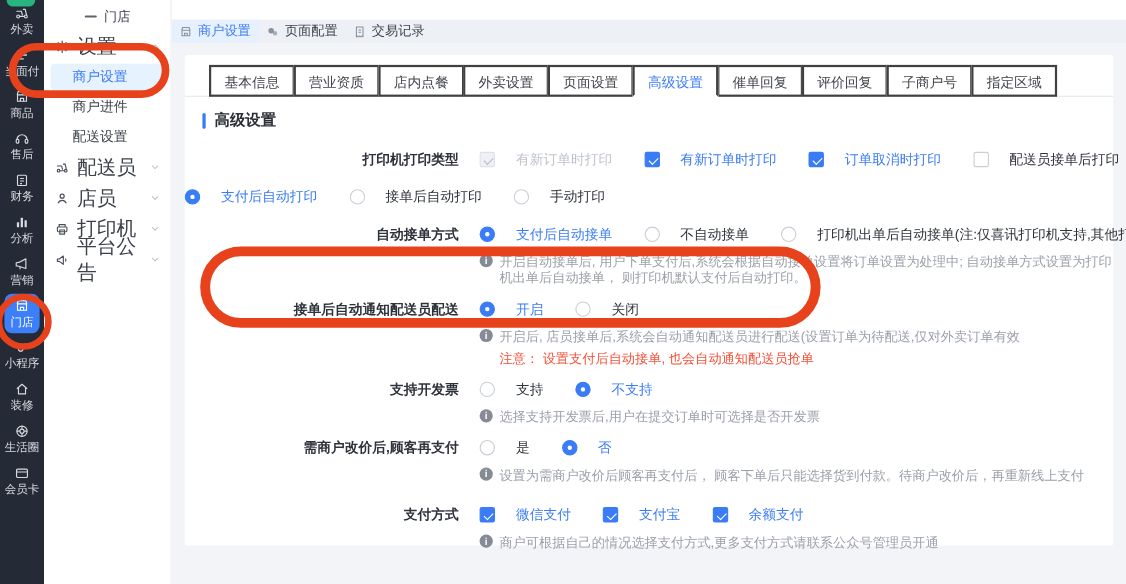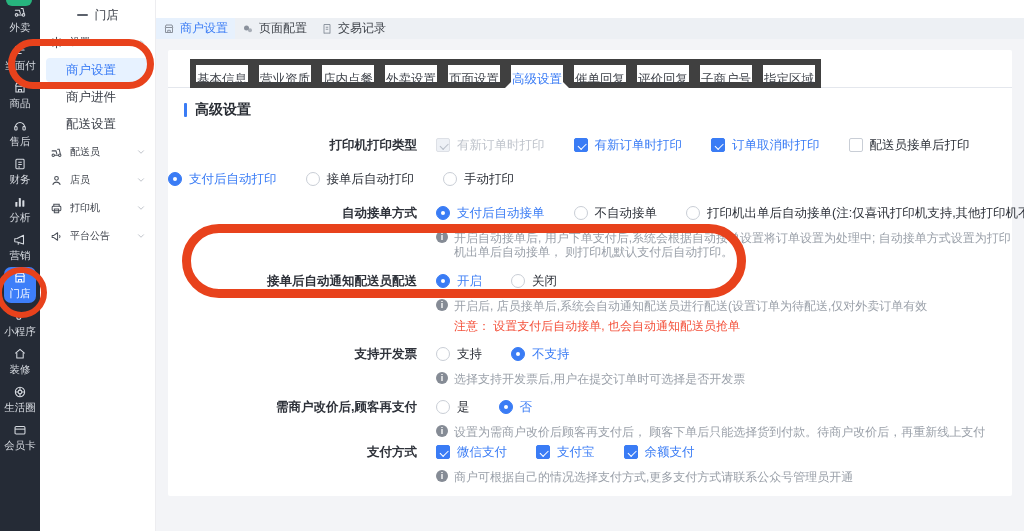--- a/index.html
+++ b/index.html
@@ -14,54 +14,54 @@
   .rail-item { height:38px; display:flex; flex-direction:column; align-items:center; justify-content:center; gap:2px; cursor:pointer; }
   .rail-item .ric { width:14px; height:14px; display:block; }
   .rail-item .ric svg { width:14px; height:14px; display:block; }
   .rail-item .rlabel { font-size:10.5px; line-height:12px; white-space:nowrap; }
   .rail-item.active { background:#3d7ef9; border-radius:7px; margin:1px 4px; height:36px; color:#fff; }
 
   
   .submenu { width:116px; flex-shrink:0; background:#fff; border-right:1px solid #ededf0; padding-top:2px; position:relative; z-index:1; }
   .sm-header { height:26px; display:flex; align-items:center; justify-content:center; gap:7px; font-size:12px; color:#3c4049; }
   .fold-dash { width:11px; height:2px; background:#5c626c; border-radius:1px; }
-  .sm-group { display:flex; align-items:center; gap:7px; height:28px; padding:0 9px 0 10px; font-size:10px; color:#3c4049; cursor:pointer; }
+  .sm-group { display:flex; align-items:center; gap:7px; height:28px; padding:0 9px 0 10px; font-size:18px; color:#3c4049; cursor:pointer; }
   .sm-group .gic, .sm-group .gic svg { width:13px; height:13px; display:block; color:#4a4f58; }
   .sm-group .chev { margin-left:auto; width:10px; height:10px; color:#c0c4cb; }
   .sm-group .chev svg { width:10px; height:10px; display:block; }
   .sm-sub { height:27px; line-height:27px; padding-left:26px; font-size:12.5px; color:#3c4049; cursor:pointer; }
   .sm-sub.active { background:#e7f2ff; border-radius:4px; margin:2px 6px 2px 6px; padding-left:20px; height:24px; line-height:24px; color:#3a7cf5; }
 
   
   .main { flex:1; display:flex; flex-direction:column; background:#f3f4f7; min-width:0; }
   .main-topbar { height:18px; background:#fff; }
   .tabstrip { height:21px; background:#edf0f4; display:flex; }
   .toptab { width:79px; display:flex; align-items:center; justify-content:center; gap:5px; font-size:12px; color:#3f434a; cursor:pointer; }
   .toptab .tic, .toptab .tic svg { width:12px; height:12px; display:block; color:#8a919c; }
   .toptab.active { background:#e7f1fd; color:#3a7cf5; }
   .toptab.active .tic { color:#3a7cf5; }
   .main-body { flex:1; padding:11px 12px 0 12px; }
   .card { background:#fff; height:446px; border-radius:2px; }
 
   
   .subtabs { display:flex; align-items:flex-end; padding:9px 0 0 22px; border-bottom:1px solid #e4e7ed; }
-  .subtab { height:29px; line-height:28px; padding:0 1px; border:6px solid #404040; margin-right:-1px; margin-bottom:-1px; background:#fff; font-size:12.5px; color:#3f434a; cursor:pointer; position:relative; }
+  .subtab { height:29px; line-height:28px; padding:0 12px; border:2px solid #404040; margin-right:-1px; margin-bottom:-1px; background:#fff; font-size:12.5px; color:#3f434a; cursor:pointer; position:relative; }
   .subtab.active { color:#3a7cf5; border-bottom-color:#fff; z-index:2; }
 
   
   .section-title { margin:13px 0 0 16px; display:flex; align-items:center; gap:8px; font-size:14px; font-weight:bold; color:#2b2f36; }
   .title-bar { width:3px; height:14px; background:#3a7cf5; border-radius:1px; }
 
   
   .form { margin-top:17px; font-size:12.5px; }
   .frow { display:flex; margin-bottom:16px; }
   .flabel { width:268px; flex-shrink:0; text-align:right; padding-right:19px; color:#2e323a; line-height:18px; font-weight:bold; font-size:12.5px; }
   .fctrl { flex:1; min-width:0; }
   .opts { display:flex; align-items:center; }
-  .opt { display:flex; align-items:center; gap:7px; margin-right:29px; cursor:pointer; line-height:18px; color:#2e323a; }
+  .opt { display:flex; align-items:center; gap:19px; margin-right:29px; cursor:pointer; line-height:18px; color:#2e323a; }
   .opt:last-child { margin-right:0; }
   .opt .olabel { white-space:nowrap; }
   .opt.on .olabel { color:#3a7cf5; }
   .opt.off-dim .olabel { color:#bfc4cc; }
   .cb { width:14px; height:14px; border:1px solid #c9ced6; border-radius:2px; background:#fff; position:relative; flex-shrink:0; }
   .cb.checked { background:#3a7cf5; border-color:#3a7cf5; }
   .cb.checked::after { content:""; position:absolute; left:3px; top:3.5px; width:7px; height:3.5px; border-left:1.6px solid #fff; border-bottom:1.6px solid #fff; transform:rotate(-45deg); }
   .cb.checked-disabled { background:#eef1f6; border-color:#dde0e6; }
   .cb.checked-disabled::after { content:""; position:absolute; left:3px; top:3.5px; width:7px; height:3.5px; border-left:1.6px solid #b7bdc7; border-bottom:1.6px solid #b7bdc7; transform:rotate(-45deg); }
   .rd { width:14px; height:14px; border:1px solid #c9ced6; border-radius:50%; background:#fff; position:relative; flex-shrink:0; }
@@ -447,21 +447,21 @@
                   <span class="olabel">不支持</span>
                 </div>
               </div>
               <div class="hint">
                 <span class="info-ic"></span>
                 <span>选择支持开发票后,用户在提交订单时可选择是否开发票</span>
               </div>
             </div>
           </div>
 
-          <div class="frow" style="margin-bottom:4px">
+          <div class="frow" style="margin-bottom:20px">
             <div class="flabel">需商户改价后,顾客再支付</div>
             <div class="fctrl">
               <div class="opts">
                 <div class="opt">
                   <span class="rd"></span>
                   <span class="olabel">是</span>
                 </div>
                 <div class="opt on">
                   <span class="rd sel"></span>
                   <span class="olabel">否</span>

